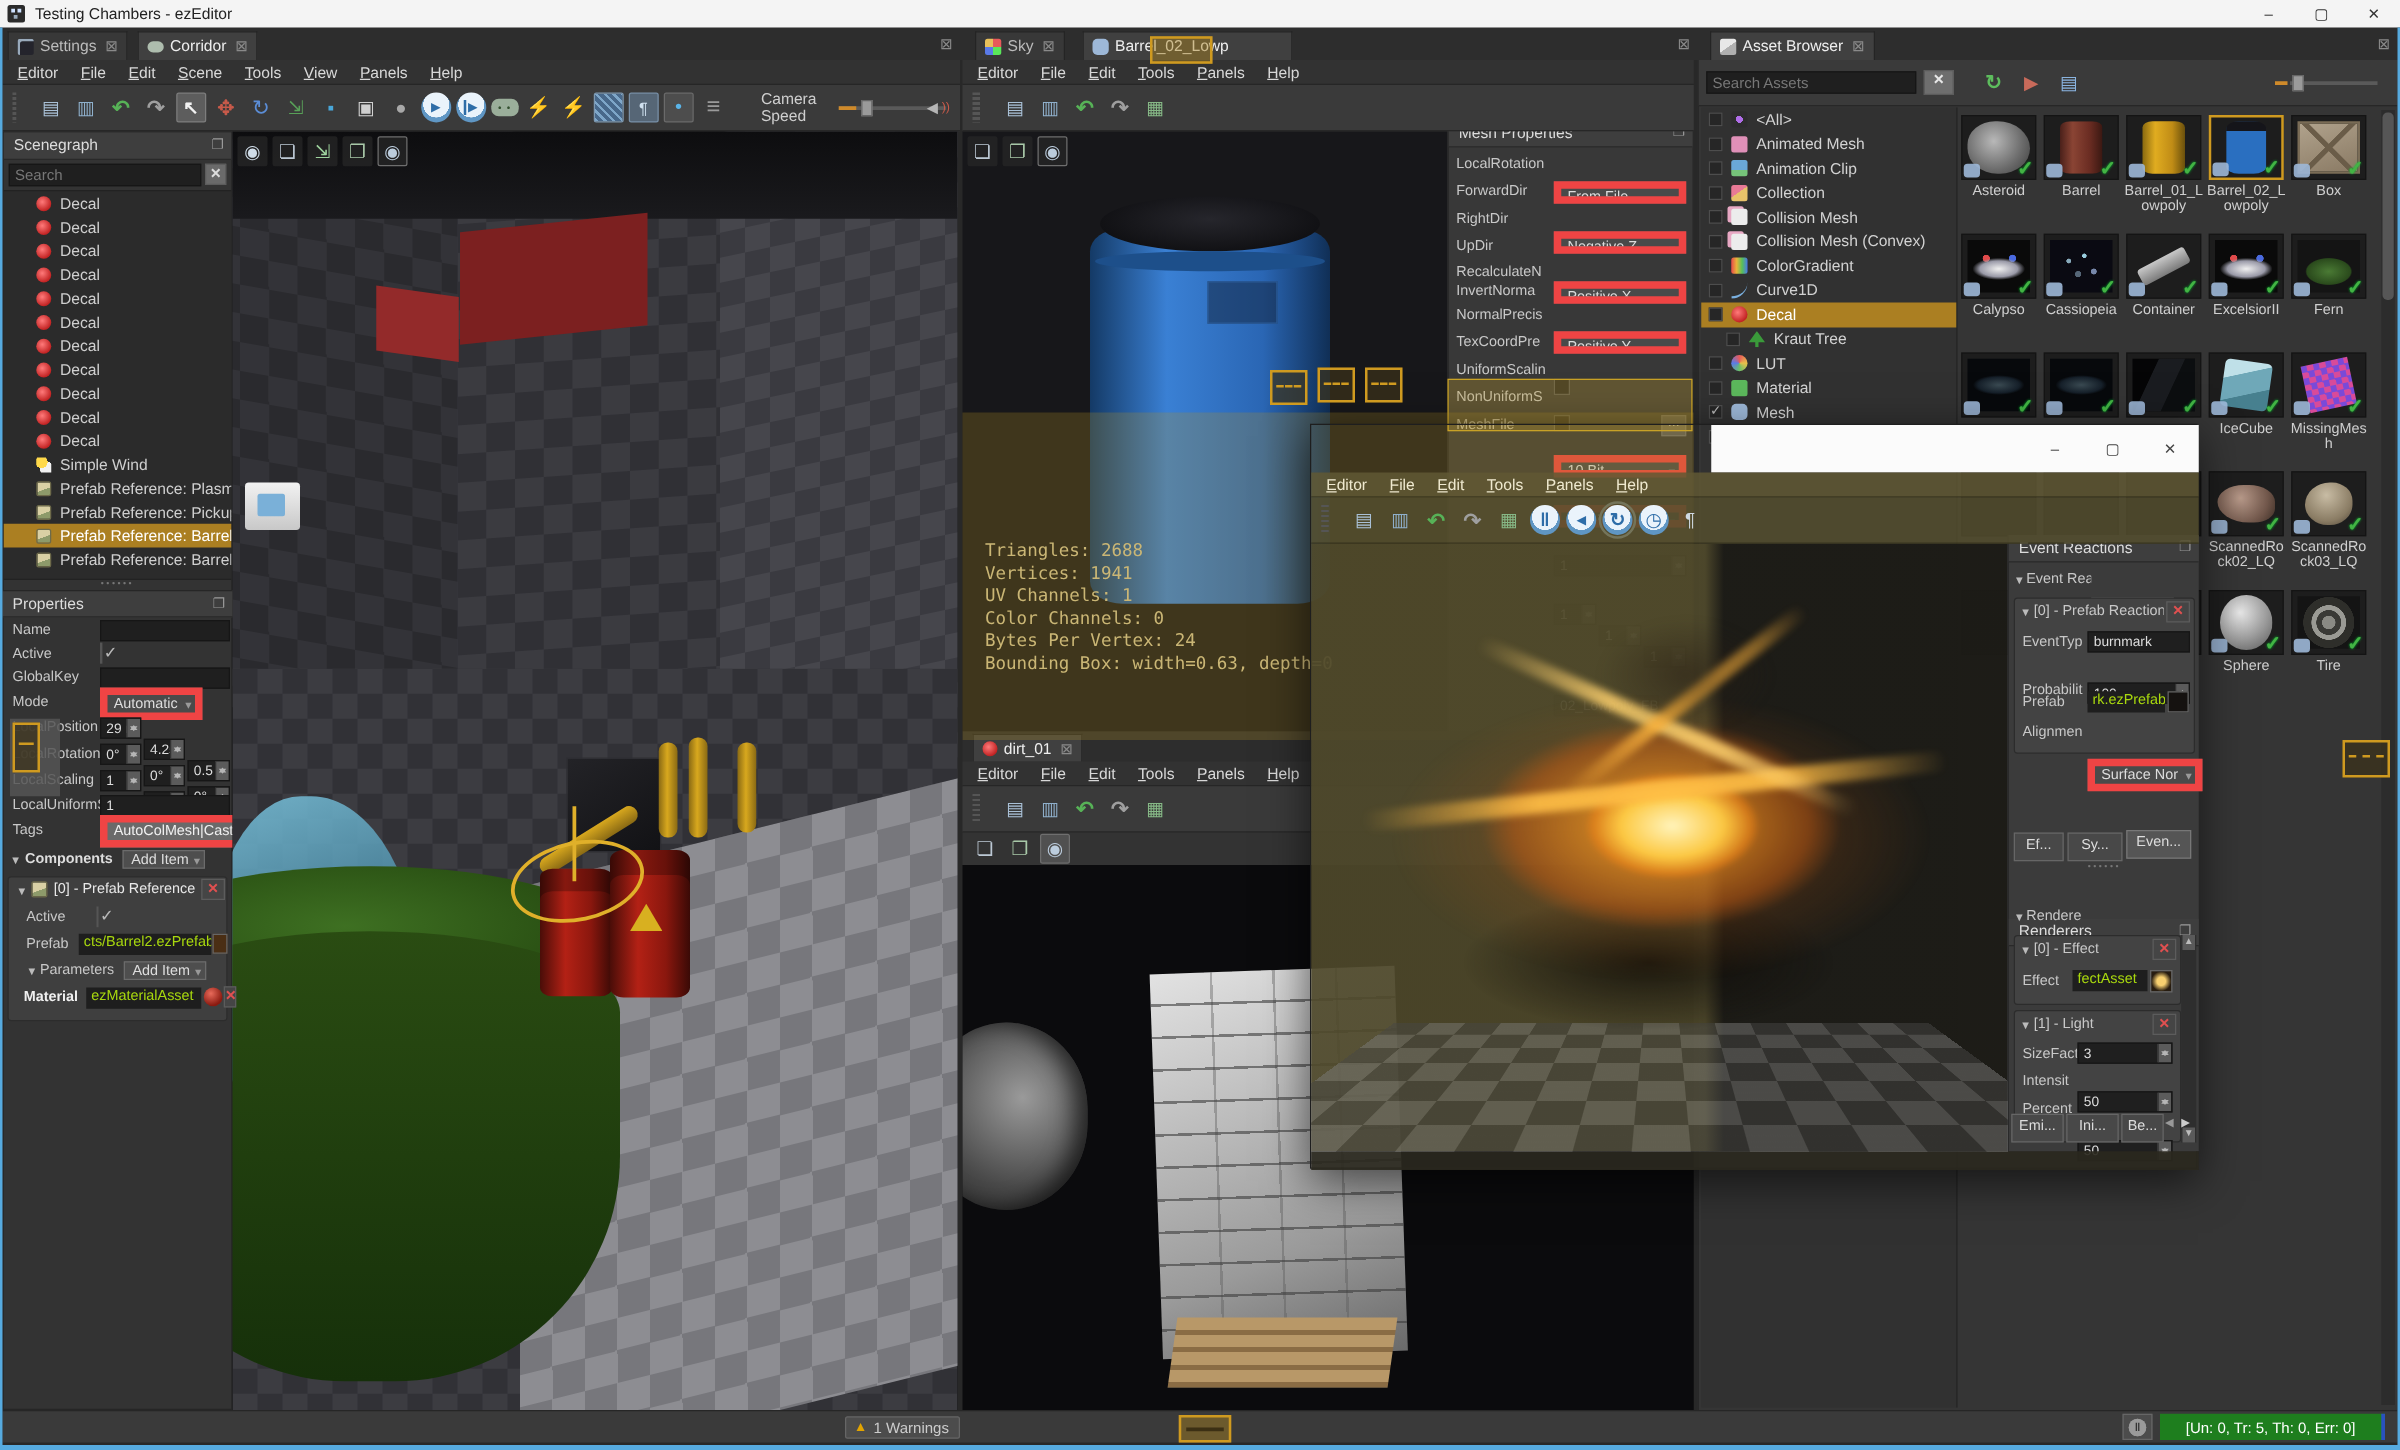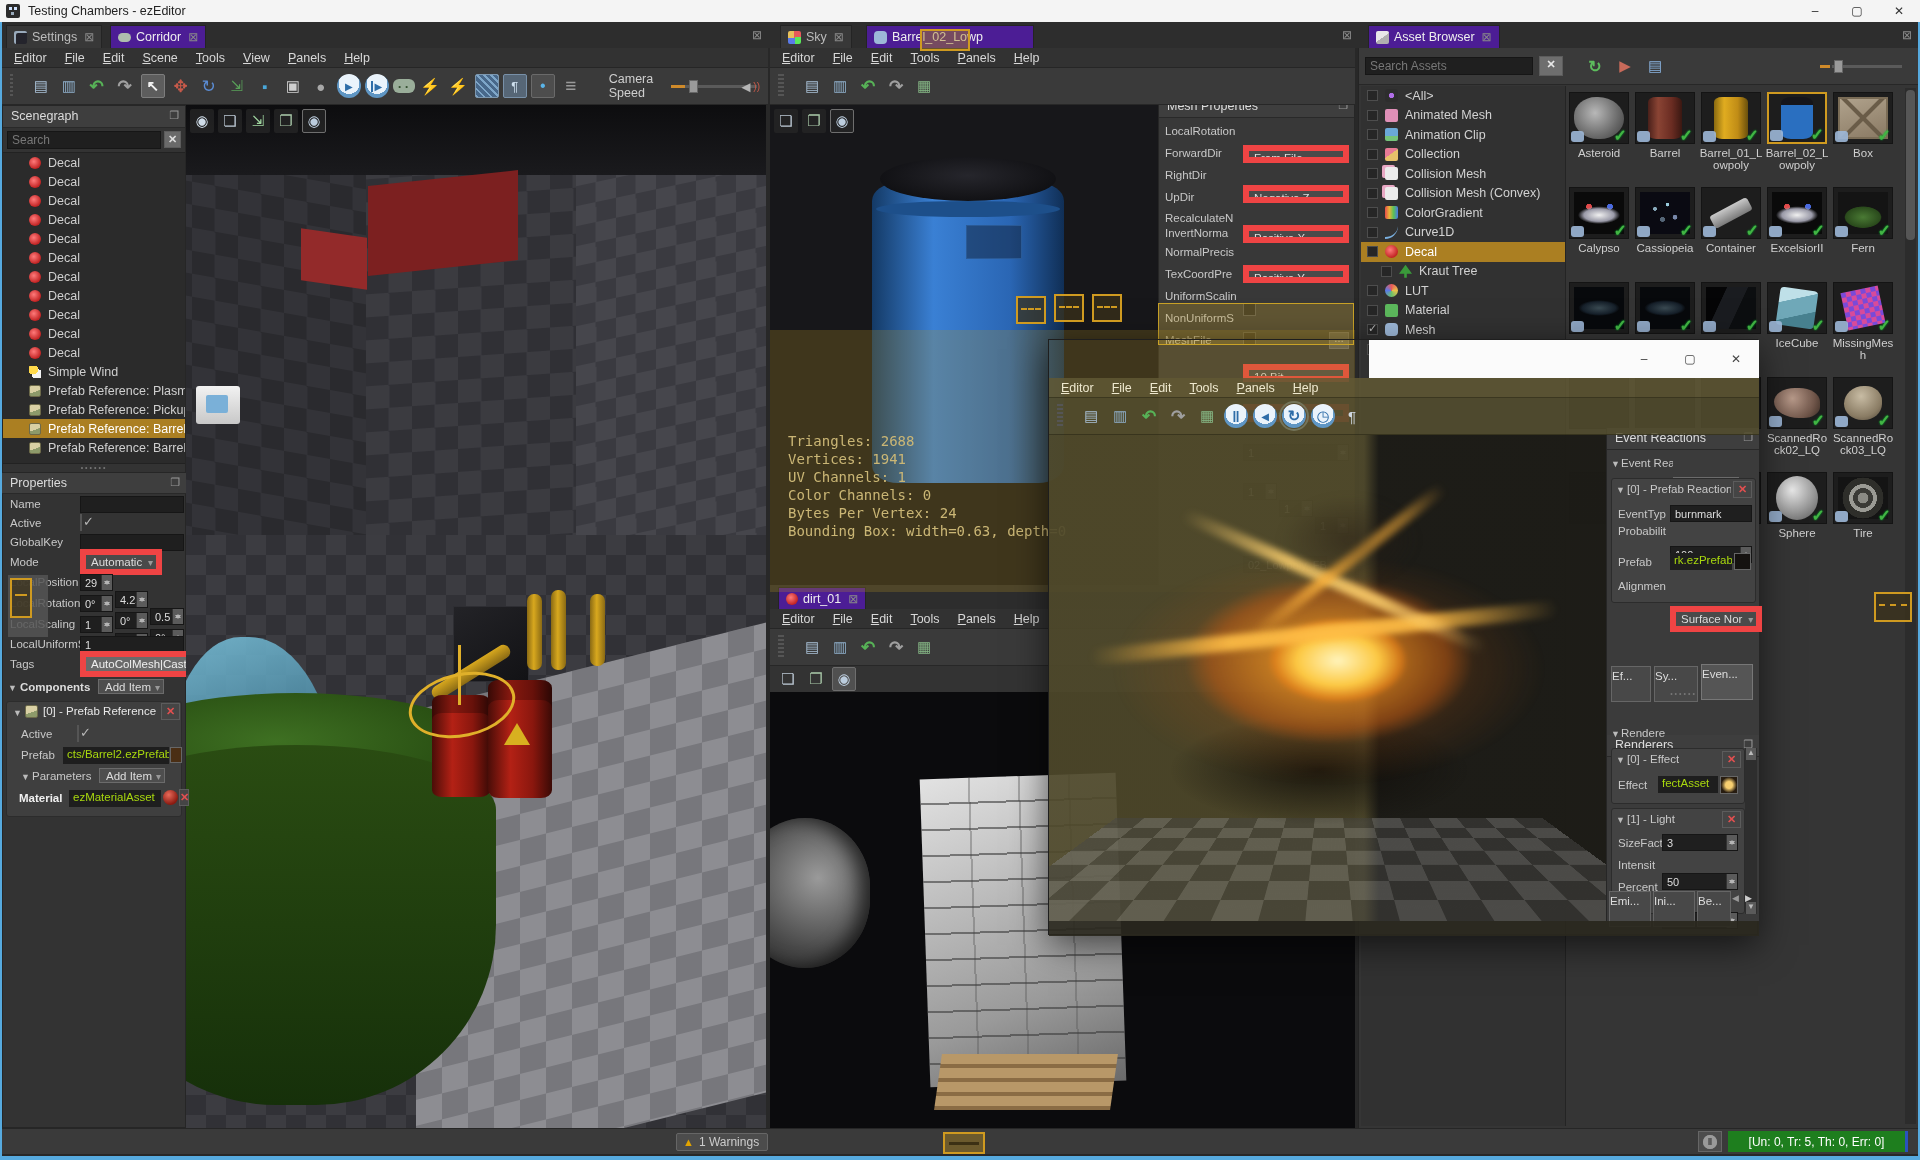--- a/index.html
+++ b/index.html
@@ -10,21 +10,21 @@
 .titlebar{left:0;top:0;width:1920px;height:22px;background:#f4f4f4;color:#222;display:flex;align-items:center;z-index:90}
 .titlebar .appico{width:14px;height:14px;margin:0 8px 0 6px;background:#2b2b2b;border-radius:2px;position:relative}
 .titlebar .appico::before{content:"";position:absolute;left:3px;top:3px;width:3px;height:3px;background:#cfe2ff;box-shadow:5px 0 0 #cfe2ff,2px 5px 0 #9ab}
 .wbtn{width:42px;height:22px;display:flex;align-items:center;justify-content:center;color:#333;font-size:12px}
 .frameL{left:0;top:22px;width:2px;height:1138px;background:#56aadf;z-index:95}
 .frameR{left:1918px;top:22px;width:2px;height:1138px;background:#56aadf;z-index:95}
 .frameB{left:0;top:1156px;width:1920px;height:4px;background:#56aadf;z-index:95}
 
 .tabrow{left:2px;top:22px;width:1916px;height:26px;background:#2d2d2d;z-index:10}
 .dtab{position:absolute;top:3px;height:23px;background:#383838;border:1px solid #242424;border-bottom:none;color:#bbb;display:flex;align-items:center;gap:5px;padding:0 7px;font-size:12.5px;white-space:nowrap}
-.dtab.act{background:#4c1d95;color:#eee}
+.dtab.act{background:#404040;color:#eee}
 .cx{color:#8a8a8a;font-size:12px;margin-left:2px}
 .tico{width:13px;height:13px;border-radius:2px;display:inline-block}
 
 .menubar{height:20px;background:#323232;display:flex;align-items:center;gap:18px;padding:0 12px;border-bottom:1px solid #262626;z-index:11}
 .mi{display:inline-block;color:#d8d8d8;font-size:12.5px;cursor:default}
 .mi::first-letter{text-decoration:underline}
 .toolbar{height:37px;background:#3a3a3a;display:flex;align-items:center;gap:12px;padding:0 8px;border-bottom:1px solid #272727;z-index:11}
 .tbi{width:24px;height:24px;display:flex;align-items:center;justify-content:center;font-size:15px;color:#bbb;border-radius:2px;position:relative}
 .grip{width:6px;height:24px;background:repeating-linear-gradient(#555 0 2px,transparent 2px 4px);margin-right:4px}
 [data-icon="save-icon"]::before{content:"▤";color:#a9c0d6}
@@ -147,21 +147,21 @@
 [data-shape="sphere"] .ashape{background:radial-gradient(circle at 38% 32%,#e8e8e8,#9a9a9a 55%,#555),linear-gradient(70deg,#0000 60%,#00000033 61%);border-radius:50%;inset:3px 8px}
 [data-shape="tire"] .ashape{background:radial-gradient(circle,#8a8a84 0 16%,#3a3a36 17% 30%,#9a9a94 31% 42%,#2e2e2a 43% 62%,transparent 63%),#141414}
 
 .scene{overflow:hidden;background:#131315}
 .checker-dark{background:repeating-conic-gradient(#333338 0 25%,#2a2a2e 0 50%) 0 0/46px 46px}
 .checker-mid{background:repeating-conic-gradient(#46464c 0 25%,#3a3a40 0 50%) 0 0/40px 40px}
 .checker-light{background:repeating-conic-gradient(#8d8d92 0 25%,#77777c 0 50%) 0 0/52px 52px}
 .statline{font-family:"DejaVu Sans Mono",monospace;font-size:14px;line-height:18px;color:#d3c492;white-space:nowrap}
 
 .flwin{box-shadow:0 10px 34px rgba(0,0,0,.6);z-index:50}
-.ertab{background:#484848;border:1px solid #666;color:#ddd;font-size:11.5px;height:36px;padding-top:3px}
+.ertab{background:#484848;border:1px solid #666;color:#ddd;font-size:11.5px;text-align:center;height:23px;padding-top:3px}
 
 .ghost{border:2px solid #cf9a20;background:rgba(170,130,30,.45);z-index:60}
 .ghost.dash{background:rgba(60,50,25,.7)}
 .ghost.dash::before{content:"";position:absolute;left:3px;right:3px;top:40%;border-top:2px dashed #cf9a20}
 
 .bstrip{left:2px;top:1128px;width:1916px;height:26px;background:#3a3a3a;border-top:1px solid #262626;z-index:30}
 .warnbtn{position:absolute;left:674px;top:4px;width:92px;height:18px;background:#4c4c4c;border:1px solid #666;border-radius:2px;color:#ccc;font-size:12px;display:flex;align-items:center;gap:5px;padding:0 6px}
 .warn-ico{color:#e2a400;font-size:11px}
 .statusgreen{position:absolute;left:1726px;top:2px;width:180px;height:21px;background:#1e7e1e;color:#fff;font-size:12px;display:flex;align-items:center;justify-content:center;border-right:3px solid #2a52be}
 .pausebtn{position:absolute;left:1696px;top:2px;width:24px;height:21px;background:#4c4c4c;border:1px solid #666;display:flex;align-items:center;justify-content:center}
@@ -959,21 +959,21 @@
     <span class="lbl a" style="left:14px;top:29px;width:52px">Event Reac</span>
     <span class="additem a" style="left:66px;top:27px;width:80px">Add Item</span>
     <div class="a" style="left:4px;top:50px;width:145px;height:125px;background:#434343;border:1px solid #2c2c2c;border-radius:3px">
       <span class="arrow a" style="left:4px;top:6px">▼</span>
       <span class="lbl a" style="left:15px;top:4px;width:104px">[0] - Prefab Reaction</span>
       <span class="xbtn a" style="left:121px;top:2px"></span>
       <span class="lbl a" style="left:6px;top:29px;width:50px">EventTyp</span>
       <span class="numf a" style="left:58px;top:26px;width:82px">
           <span>burnmark</span>
         </span>
-      <span class="lbl a" style="left:6px;top:46px;width:50px">Probabilit</span>
+      <span class="lbl a" style="left:6px;top:67px;width:50px">Probabilit</span>
       <span class="numf a" style="left:58px;top:50px;width:82px">
           <span>100</span>
           <span class="sp"></span>
         </span>
       <span class="lbl a" style="left:6px;top:77px;width:50px">Prefab</span>
       <span class="gval a" style="left:58px;top:74px;width:62px">rk.ezPrefab</span>
       <span class="a" style="left:122px;top:74px;width:17px;height:17px;background:#151210;border:1px solid #666"></span>
       <span class="lbl a" style="left:6px;top:101px;width:50px">Alignmen</span>
       <span class="dd a" style="left:58px;top:98px;width:82px">Surface Nor</span>
     </div>

